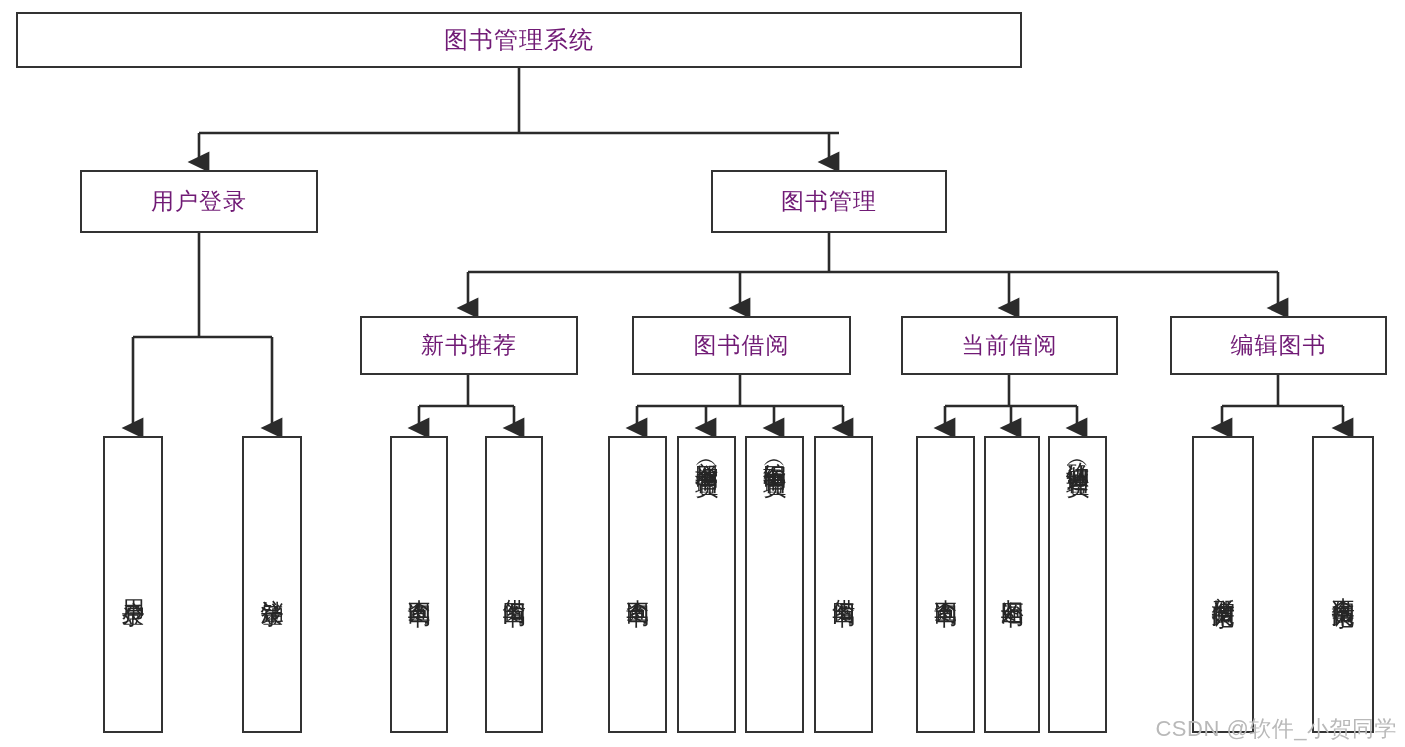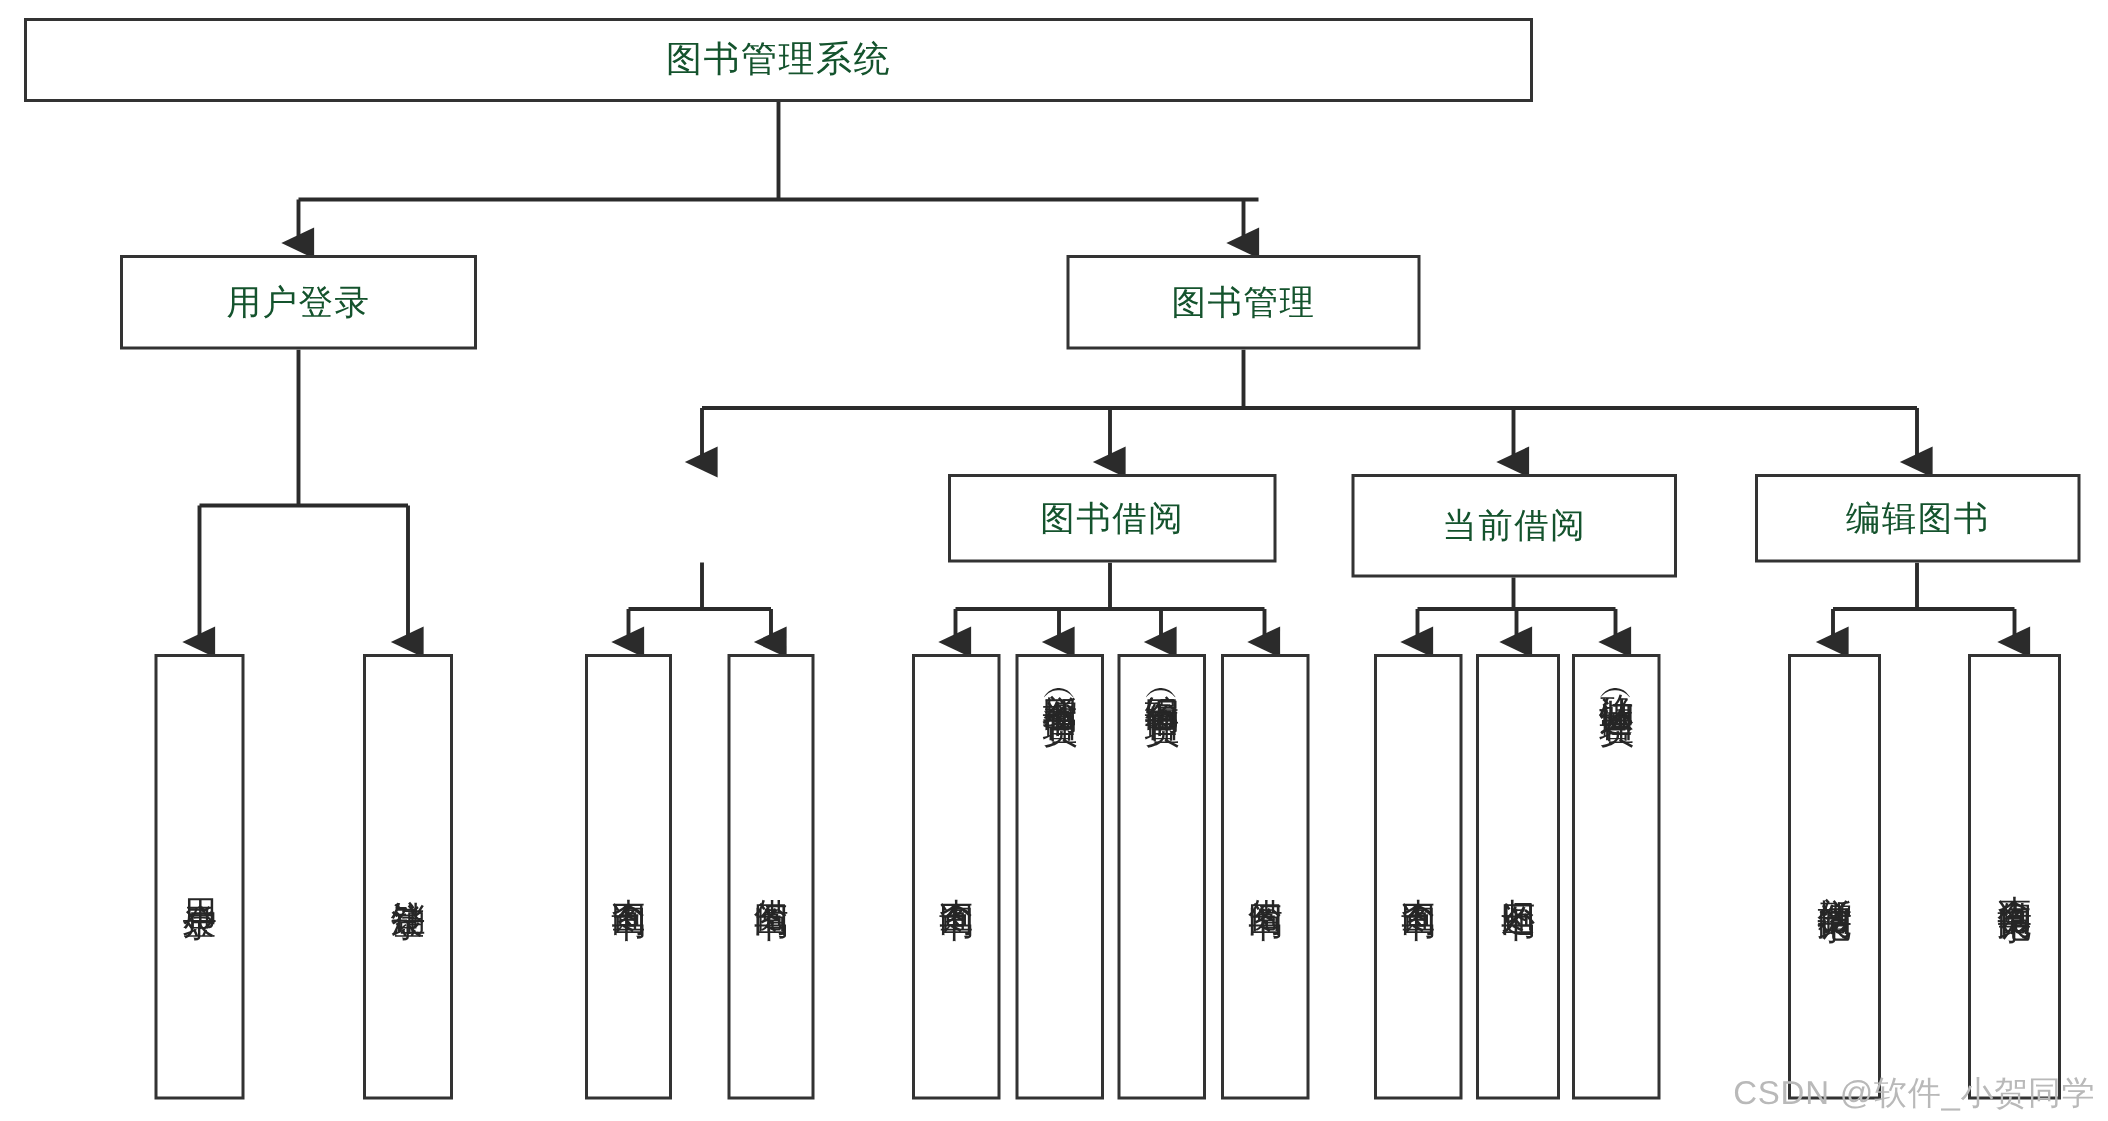--- a/index.html
+++ b/index.html
@@ -26,21 +26,21 @@
     pointer-events: none;
   }
   .node {
     position: absolute;
     box-sizing: border-box;
     background: #ffffff;
     border: 2px solid #333333;
     display: flex;
     align-items: center;
     justify-content: center;
-    color: #14532d;
+    color: #701a75;
   }
   .node.horiz {
     font-size: 23px;
     letter-spacing: 1px;
     line-height: 1.2;
   }
   .node.root {
     font-size: 24px;
   }
   .leaf {
@@ -141,24 +141,27 @@
     <span>图书管理系统</span>
   </div>
 
   <div class="node horiz" style="left:80px; top:170px; width:238px; height:63px;">
     <span>用户登录</span>
   </div>
   <div class="node horiz" style="left:711px; top:170px; width:236px; height:63px;">
     <span>图书管理</span>
   </div>
 
+  <div class="node horiz" style="left:360px; top:316px; width:218px; height:59px;">
+    <span>新书推荐</span>
+  </div>
   <div class="node horiz" style="left:632px; top:316px; width:219px; height:59px;">
     <span>图书借阅</span>
   </div>
-  <div class="node horiz" style="left:901px; top:316px; width:217px; height:69px;">
+  <div class="node horiz" style="left:901px; top:316px; width:217px; height:59px;">
     <span>当前借阅</span>
   </div>
   <div class="node horiz" style="left:1170px; top:316px; width:217px; height:59px;">
     <span>编辑图书</span>
   </div>
 
   <div class="leaf center-v" style="left:103px; top:436px; width:60px; height:297px;">
     <span class="vtext">用户登录</span>
   </div>
   <div class="leaf center-v" style="left:242px; top:436px; width:60px; height:297px;">

